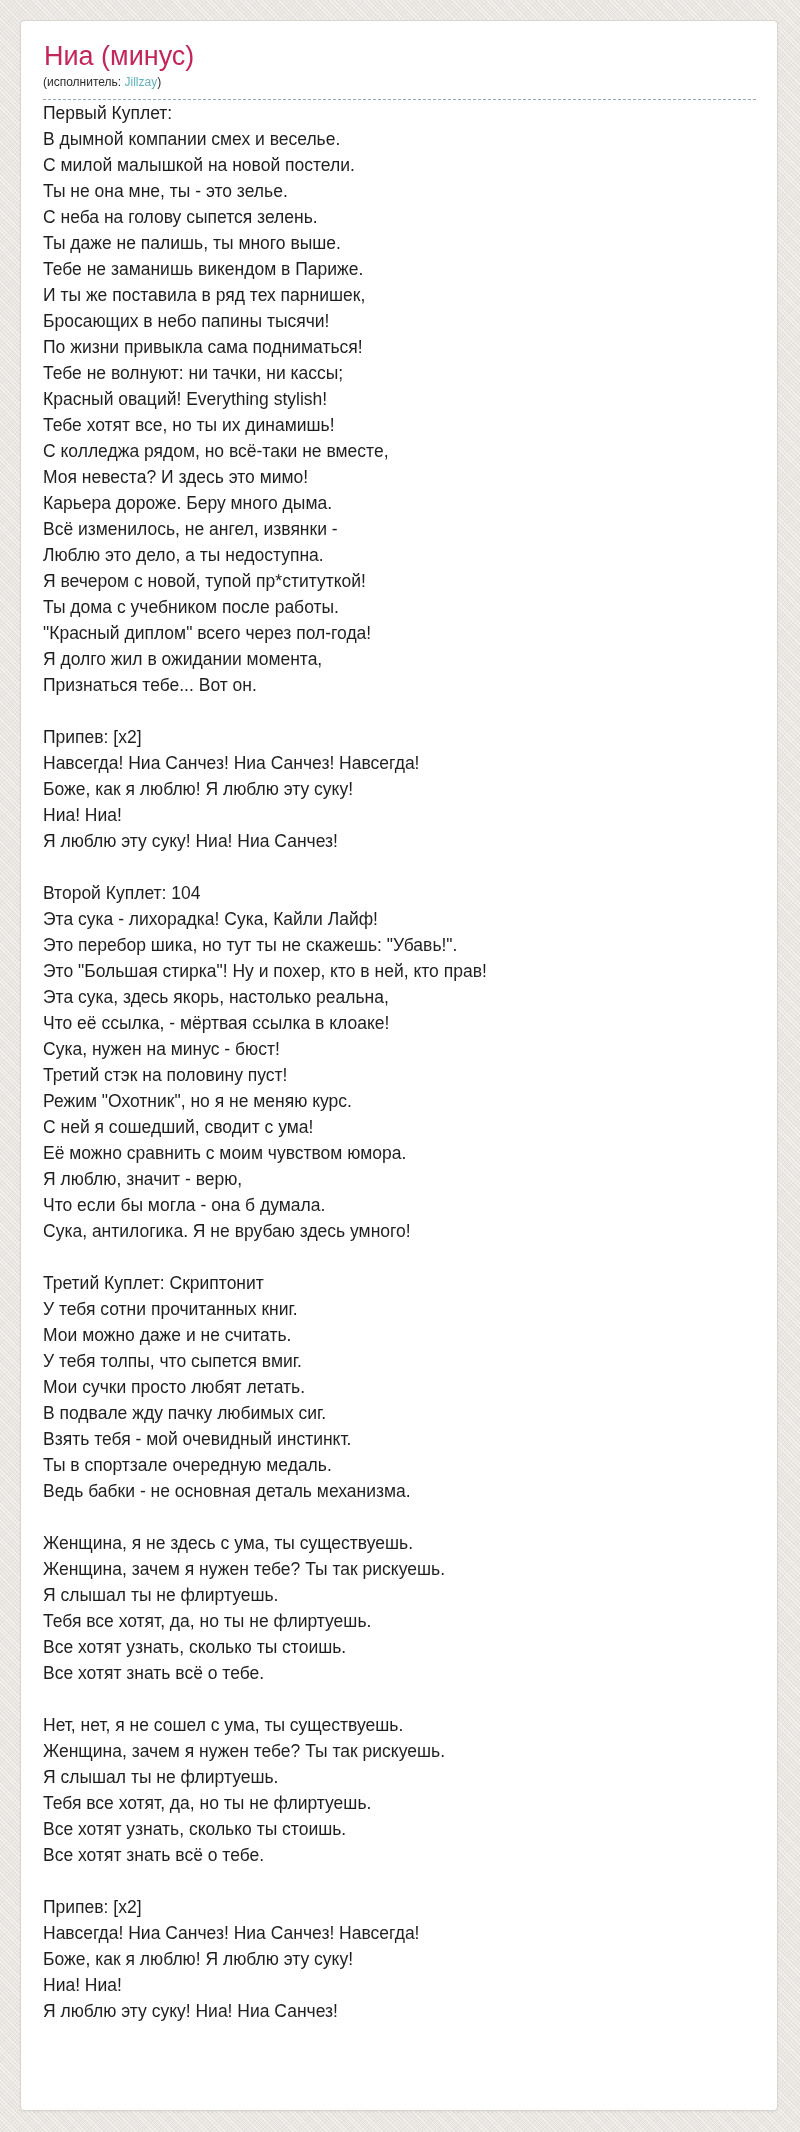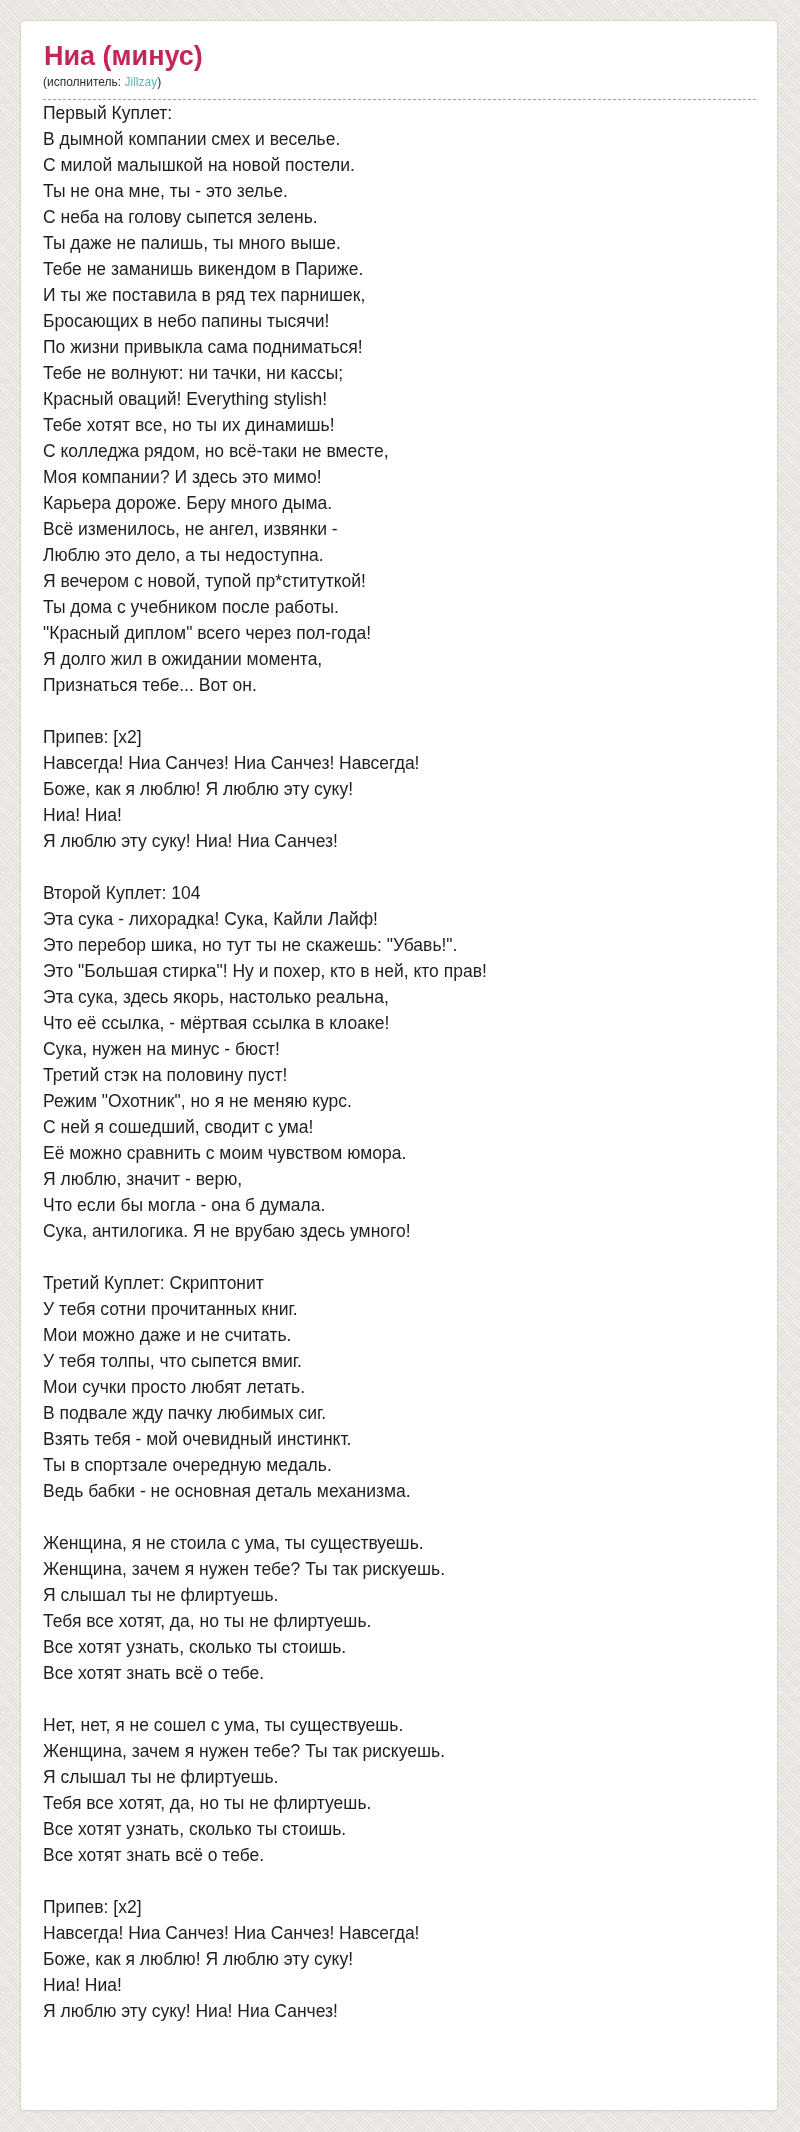--- a/index.html
+++ b/index.html
@@ -29,21 +29,21 @@
     margin:20px 22px 21px 20px;
     background:var(--card-bg);
     border:1px solid var(--card-border);
     border-radius:4px;
     box-shadow:0 1px 2px rgba(0,0,0,.05);
     padding:12px 21px 30px 22px;
   }
   h1.title{
     margin:8px 0 3px 1px;
     font-size:27px;
-    font-weight:700;
+    font-weight:400;
     line-height:1.15;
     color:var(--title-color);
   }
   .artist-line{
     font-size:12px;
     color:#2a2a2a;
     padding:0 0 10px 0;
     border-bottom:1px dashed var(--divider-color);
     line-height:1.2;
   }
@@ -76,21 +76,21 @@
           <div class="line">С неба на голову сыпется зелень.</div>
           <div class="line">Ты даже не палишь, ты много выше.</div>
           <div class="line">Тебе не заманишь викендом в Париже.</div>
           <div class="line">И ты же поставила в ряд тех парнишек,</div>
           <div class="line">Бросающих в небо папины тысячи!</div>
           <div class="line">По жизни привыкла сама подниматься!</div>
           <div class="line">Тебе не волнуют: ни тачки, ни кассы;</div>
           <div class="line">Красный оваций! Everything stylish!</div>
           <div class="line">Тебе хотят все, но ты их динамишь!</div>
           <div class="line">С колледжа рядом, но всё-таки не вместе,</div>
-          <div class="line">Моя компании? И здесь это мимо!</div>
+          <div class="line">Моя невеста? И здесь это мимо!</div>
           <div class="line">Карьера дороже. Беру много дыма.</div>
           <div class="line">Всё изменилось, не ангел, извянки -</div>
           <div class="line">Люблю это дело, а ты недоступна.</div>
           <div class="line">Я вечером с новой, тупой пр*ституткой!</div>
           <div class="line">Ты дома с учебником после работы.</div>
           <div class="line">"Красный диплом" всего через пол-года!</div>
           <div class="line">Я долго жил в ожидании момента,</div>
           <div class="line">Признаться тебе... Вот он.</div>
         </div>
         <div class="stanza">
@@ -121,21 +121,21 @@
           <div class="line">У тебя сотни прочитанных книг.</div>
           <div class="line">Мои можно даже и не считать.</div>
           <div class="line">У тебя толпы, что сыпется вмиг.</div>
           <div class="line">Мои сучки просто любят летать.</div>
           <div class="line">В подвале жду пачку любимых сиг.</div>
           <div class="line">Взять тебя - мой очевидный инстинкт.</div>
           <div class="line">Ты в спортзале очередную медаль.</div>
           <div class="line">Ведь бабки - не основная деталь механизма.</div>
         </div>
         <div class="stanza">
-          <div class="line">Женщина, я не стоила с ума, ты существуешь.</div>
+          <div class="line">Женщина, я не здесь с ума, ты существуешь.</div>
           <div class="line">Женщина, зачем я нужен тебе? Ты так рискуешь.</div>
           <div class="line">Я слышал ты не флиртуешь.</div>
           <div class="line">Тебя все хотят, да, но ты не флиртуешь.</div>
           <div class="line">Все хотят узнать, сколько ты стоишь.</div>
           <div class="line">Все хотят знать всё о тебе.</div>
         </div>
         <div class="stanza">
           <div class="line">Нет, нет, я не сошел с ума, ты существуешь.</div>
           <div class="line">Женщина, зачем я нужен тебе? Ты так рискуешь.</div>
           <div class="line">Я слышал ты не флиртуешь.</div>

